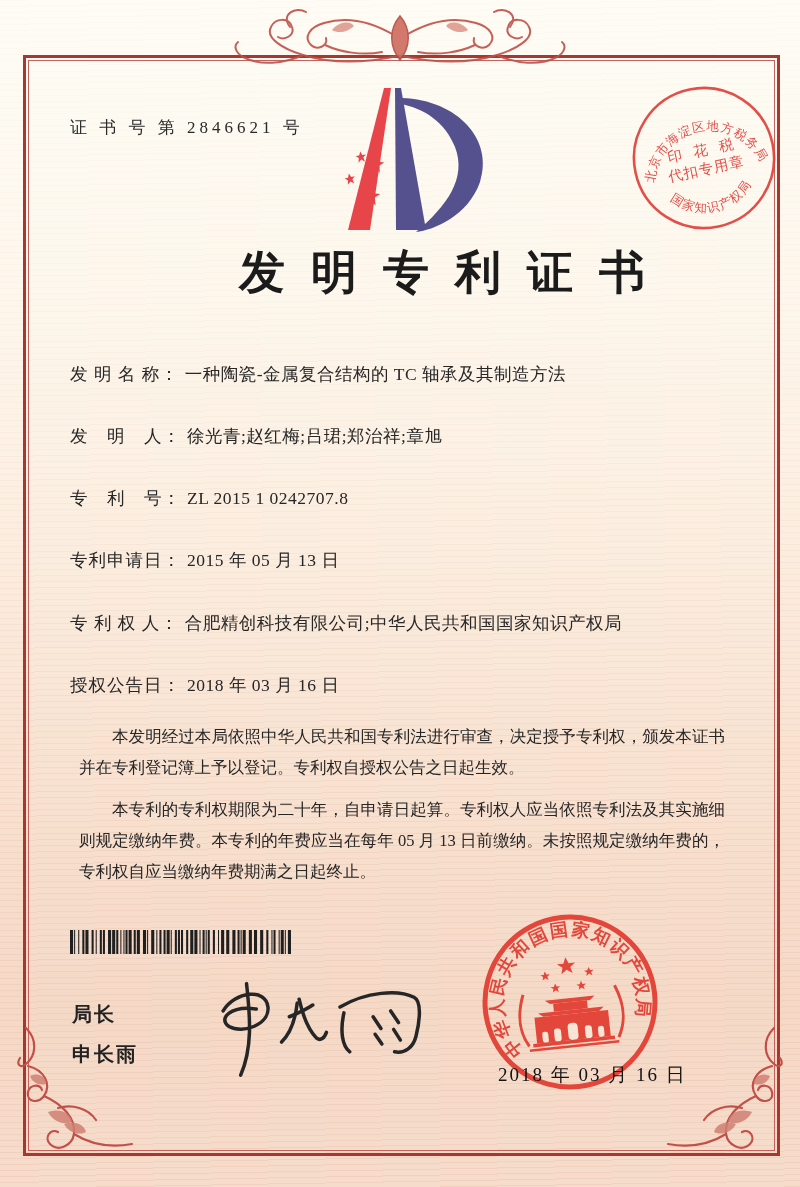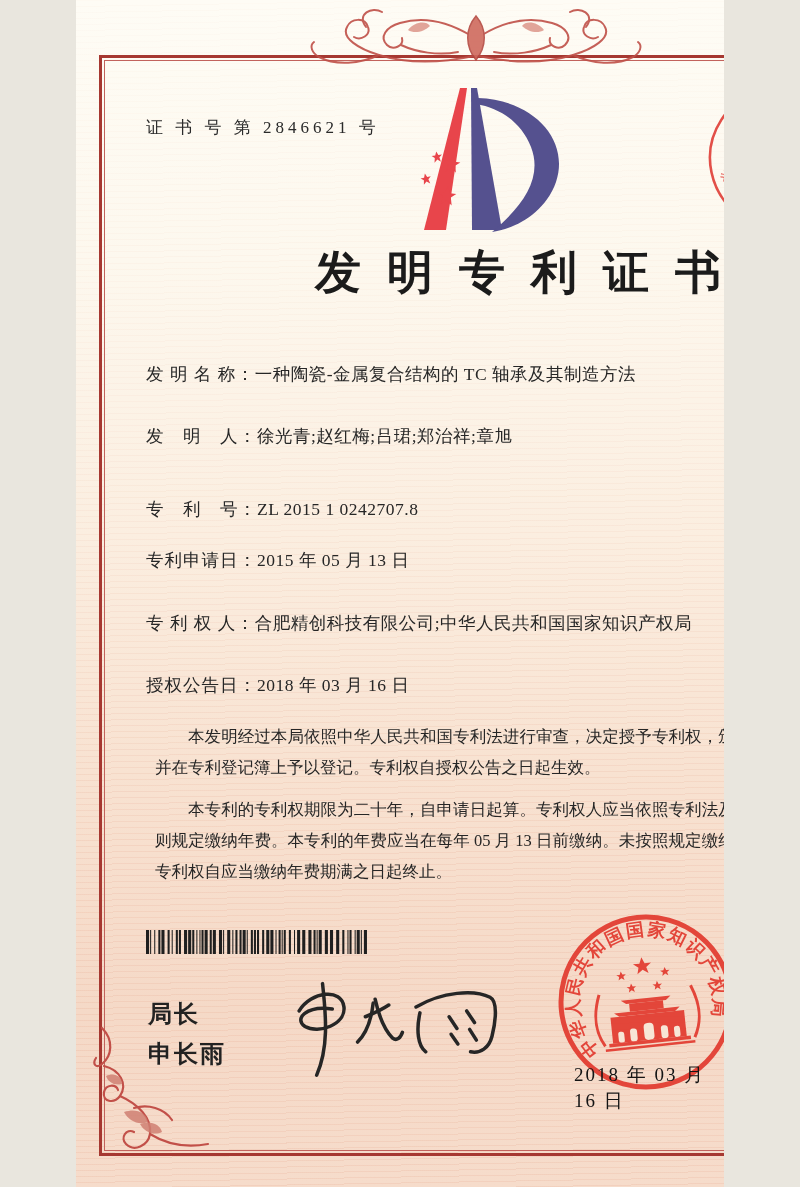--- a/index.html
+++ b/index.html
@@ -1,17 +1,17 @@
 <!DOCTYPE html>
 <html><head>
 <meta charset="utf-8">
 <style>
   html,body{margin:0;padding:0;background:#e9e6de;}
   .page{
-    position:relative;width:648px;height:1187px;margin:0 auto;overflow:hidden;
+    position:relative;width:800px;height:1187px;margin:0 auto;overflow:hidden;
     background:linear-gradient(180deg,#fefcf5 0%,#fdf8ee 22%,#fbeee0 45%,#f8e2d1 65%,#f5d9c7 85%,#f6dccb 100%);
     font-family:"Liberation Serif","DejaVu Serif",serif;color:#242424;
   }
   .texture{
     position:absolute;inset:0;pointer-events:none;z-index:1;
     background:repeating-linear-gradient(179deg,rgba(224,138,112,.14) 0 1px,transparent 1px 6px);
     -webkit-mask-image:linear-gradient(180deg,rgba(0,0,0,.15) 0%,rgba(0,0,0,.35) 35%,rgba(0,0,0,.9) 70%,#000 100%);
     mask-image:linear-gradient(180deg,rgba(0,0,0,.15) 0%,rgba(0,0,0,.35) 35%,rgba(0,0,0,.9) 70%,#000 100%);
   }
   .frame{position:absolute;left:23px;top:55px;width:751px;height:1095px;border:3px solid #a63831;z-index:2;}
@@ -20,26 +20,26 @@
   .corner{position:absolute;width:120px;height:132px;z-index:3;}
   .corner.bl{left:14px;top:1024px;}
   .corner.br{left:666px;top:1024px;transform:scaleX(-1);}
   .cert-number{position:absolute;left:70px;top:116px;font-size:17px;letter-spacing:4px;color:#2a2a2a;z-index:4;}
   .logo{position:absolute;left:328px;top:86px;width:170px;height:148px;z-index:4;}
   .title{position:absolute;left:0;top:242px;width:800px;text-align:center;font-size:46px;font-weight:700;
          letter-spacing:26px;text-indent:26px;color:#1b1b1b;z-index:4;padding-left:42px;}
   .fields{position:absolute;left:70px;top:0;width:670px;z-index:4;}
   .field-row{position:absolute;left:0;white-space:nowrap;font-size:17.5px;color:#262626;}
   .field-row .lbl{white-space:pre;letter-spacing:1px;}
-  .field-row .val{margin-left:0;letter-spacing:.5px;}
+  .field-row .val{margin-left:6px;letter-spacing:.5px;}
   .paras{position:absolute;left:68px;top:710px;width:668px;z-index:4;}
   .paras p{margin:11px;text-indent:2em;font-size:16.5px;line-height:31px;text-align:justify;color:#262626;}
   .barcode{position:absolute;left:70px;top:930px;width:222px;height:24px;z-index:4;}
   .officer{position:absolute;left:72px;top:994px;z-index:5;font-family:"Liberation Sans","DejaVu Sans",sans-serif;}
-  .officer div{font-size:24px;font-weight:700;color:#222;line-height:40px;letter-spacing:2px;}
+  .officer div{font-size:20px;font-weight:700;color:#222;line-height:40px;letter-spacing:2px;}
   .signature{position:absolute;left:195px;top:970px;width:255px;height:112px;z-index:5;}
   .tax-stamp{position:absolute;left:626px;top:76px;width:156px;height:164px;z-index:5;opacity:.92;}
   .big-seal{position:absolute;left:452px;top:888px;width:236px;height:226px;z-index:4;opacity:.93;}
   .issue-date{position:absolute;left:498px;top:1062px;font-size:19px;letter-spacing:2px;color:#141414;z-index:6;}
   svg text{font-family:"Liberation Serif","DejaVu Serif",serif;}
 </style>
 </head>
 <body>
 
 <div class="page">
@@ -131,21 +131,21 @@
 
   <div class="title">发明专利证书</div>
 
   <div class="fields">
     <div class="field-row" style="top:362px">
       <span class="lbl">发 明 名 称：</span><span class="val">一种陶瓷-金属复合结构的 TC 轴承及其制造方法</span>
     </div>
     <div class="field-row" style="top:424px">
       <span class="lbl">发　明　人：</span><span class="val">徐光青;赵红梅;吕珺;郑治祥;章旭</span>
     </div>
-    <div class="field-row" style="top:497px">
+    <div class="field-row" style="top:486px">
       <span class="lbl">专　利　号：</span><span class="val">ZL 2015 1 0242707.8</span>
     </div>
     <div class="field-row" style="top:548px">
       <span class="lbl">专利申请日：</span><span class="val">2015 年 05 月 13 日</span>
     </div>
     <div class="field-row" style="top:611px">
       <span class="lbl">专 利 权 人：</span><span class="val">合肥精创科技有限公司;中华人民共和国国家知识产权局</span>
     </div>
     <div class="field-row" style="top:673px">
       <span class="lbl">授权公告日：</span><span class="val">2018 年 03 月 16 日</span>

